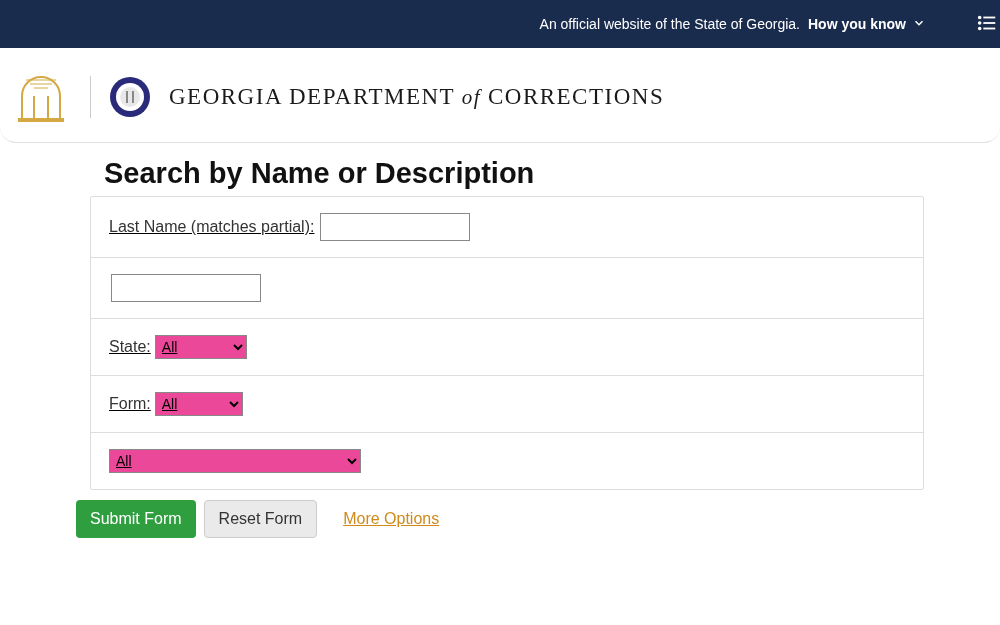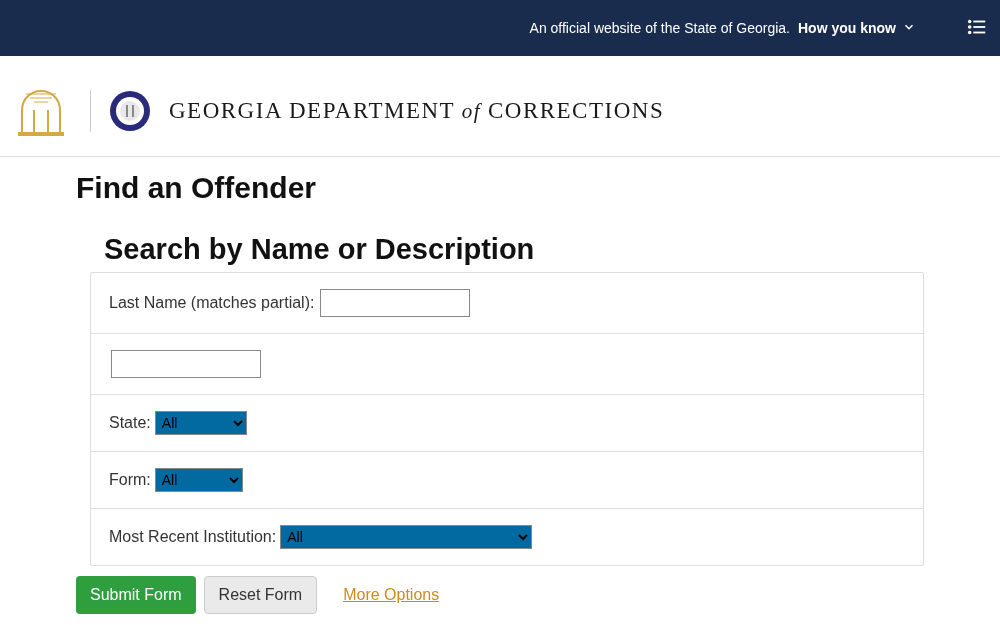--- a/index.html
+++ b/index.html
@@ -1,38 +1,39 @@
 <!DOCTYPE html>
 <html><head>
   <meta charset="utf-8">
   <style>
     * { box-sizing: border-box; margin: 0; padding: 0; }
     body { font-family: -apple-system, BlinkMacSystemFont, 'Segoe UI', Arial, sans-serif; background: #fff; width: 1000px; }
     
     .top-banner {
       background: #1a2c4e;
       color: #fff;
-      height: 56px;
+      height: 48px;
       display: flex;
       align-items: center;
       justify-content: flex-end;
-      padding: 0 12px;
+      padding: 0 2px;
       font-size: 14px;
     }
     .top-banner .official-text { margin-right: 4px; }
     .top-banner .how-you-know { font-weight: 600; margin-left: 4px; cursor: pointer; display: inline-flex; align-items: center; }
     .top-banner .chevron { margin-left: 6px; }
     .top-banner .menu-icon { margin-left: 50px; color: #fff; }
     
     .header {
       background: #fff;
       border-bottom: 1px solid #e0e0e0;
-      padding: 24px 10px 14px 10px;
-      display: flex;
-      align-items: center;
+      padding: 18px 10px 14px 10px;
+      display: flex;
+      align-items: center;
+      border-radius: 16px;
     }
     .state-seal {
       width: 62px;
       height: 62px;
       margin-right: 18px;
     }
     .divider-v {
       width: 1px;
       height: 42px;
       background: #ccc;
@@ -66,20 +67,21 @@
       font-weight: 700;
       color: #111;
       margin-bottom: 6px;
       margin-left: 28px;
     }
     
     .form-container {
       border: 1px solid #ddd;
       border-radius: 2px;
       margin-left: 14px;
+      text-decoration: underline;
     }
     .form-row {
       padding: 16px 18px;
       border-bottom: 1px solid #ddd;
       font-size: 16px;
       color: #333;
       display: flex;
       align-items: center;
       flex-wrap: wrap;
     }
@@ -91,21 +93,21 @@
       padding: 2px 6px;
       font-size: 14px;
       margin-left: 2px;
     }
     .text-input.name { width: 150px; }
     .text-input.age { width: 46px; }
     select {
       border: 1px solid #888;
       height: 24px;
       font-size: 14px;
-      background: #0369a1;
+      background: #ec4899;
       padding: 1px 2px;
     }
     select.gender { width: 92px; }
     select.race { width: 88px; }
     select.institution { width: 252px; }
     
     .button-row {
       margin-top: 10px;
       margin-left: 0;
       display: flex;
@@ -186,21 +188,20 @@
       <rect x="17" y="15" width="2" height="12" fill="#888"></rect>
       <rect x="23" y="15" width="2" height="12" fill="#888"></rect>
     </svg>
   </span>
   <div class="dept-title">
     <span>GEORGIA DEPARTMENT</span><span class="italic-of"> of </span><span>CORRECTIONS</span>
   </div>
 </div>
 
 <div class="content">
-  <h1 class="page-title">Find an Offender</h1>
   <h2 class="section-title">Search by Name or Description</h2>
 
   <div class="form-container">
     <div class="form-row">
       <label>Last Name (matches partial):</label>
       <input type="text" class="text-input name" value="" style="">
     </div>
     <div class="form-row">
       <input type="text" class="text-input name" value="" style="">
     </div>
@@ -210,21 +211,20 @@
         <option>All</option>
       </select>
     </div>
     <div class="form-row">
       <label>Form:</label>
       <select class="race">
         <option>All</option>
       </select>
     </div>
     <div class="form-row">
-      <label>Most Recent Institution:</label>
       <select class="institution">
         <option>All</option>
       </select>
     </div>
   </div>
 
   <div class="button-row">
     <button class="btn-submit">Submit Form</button>
     <button class="btn-reset">Reset Form</button>
     <a class="more-options">More Options</a>

